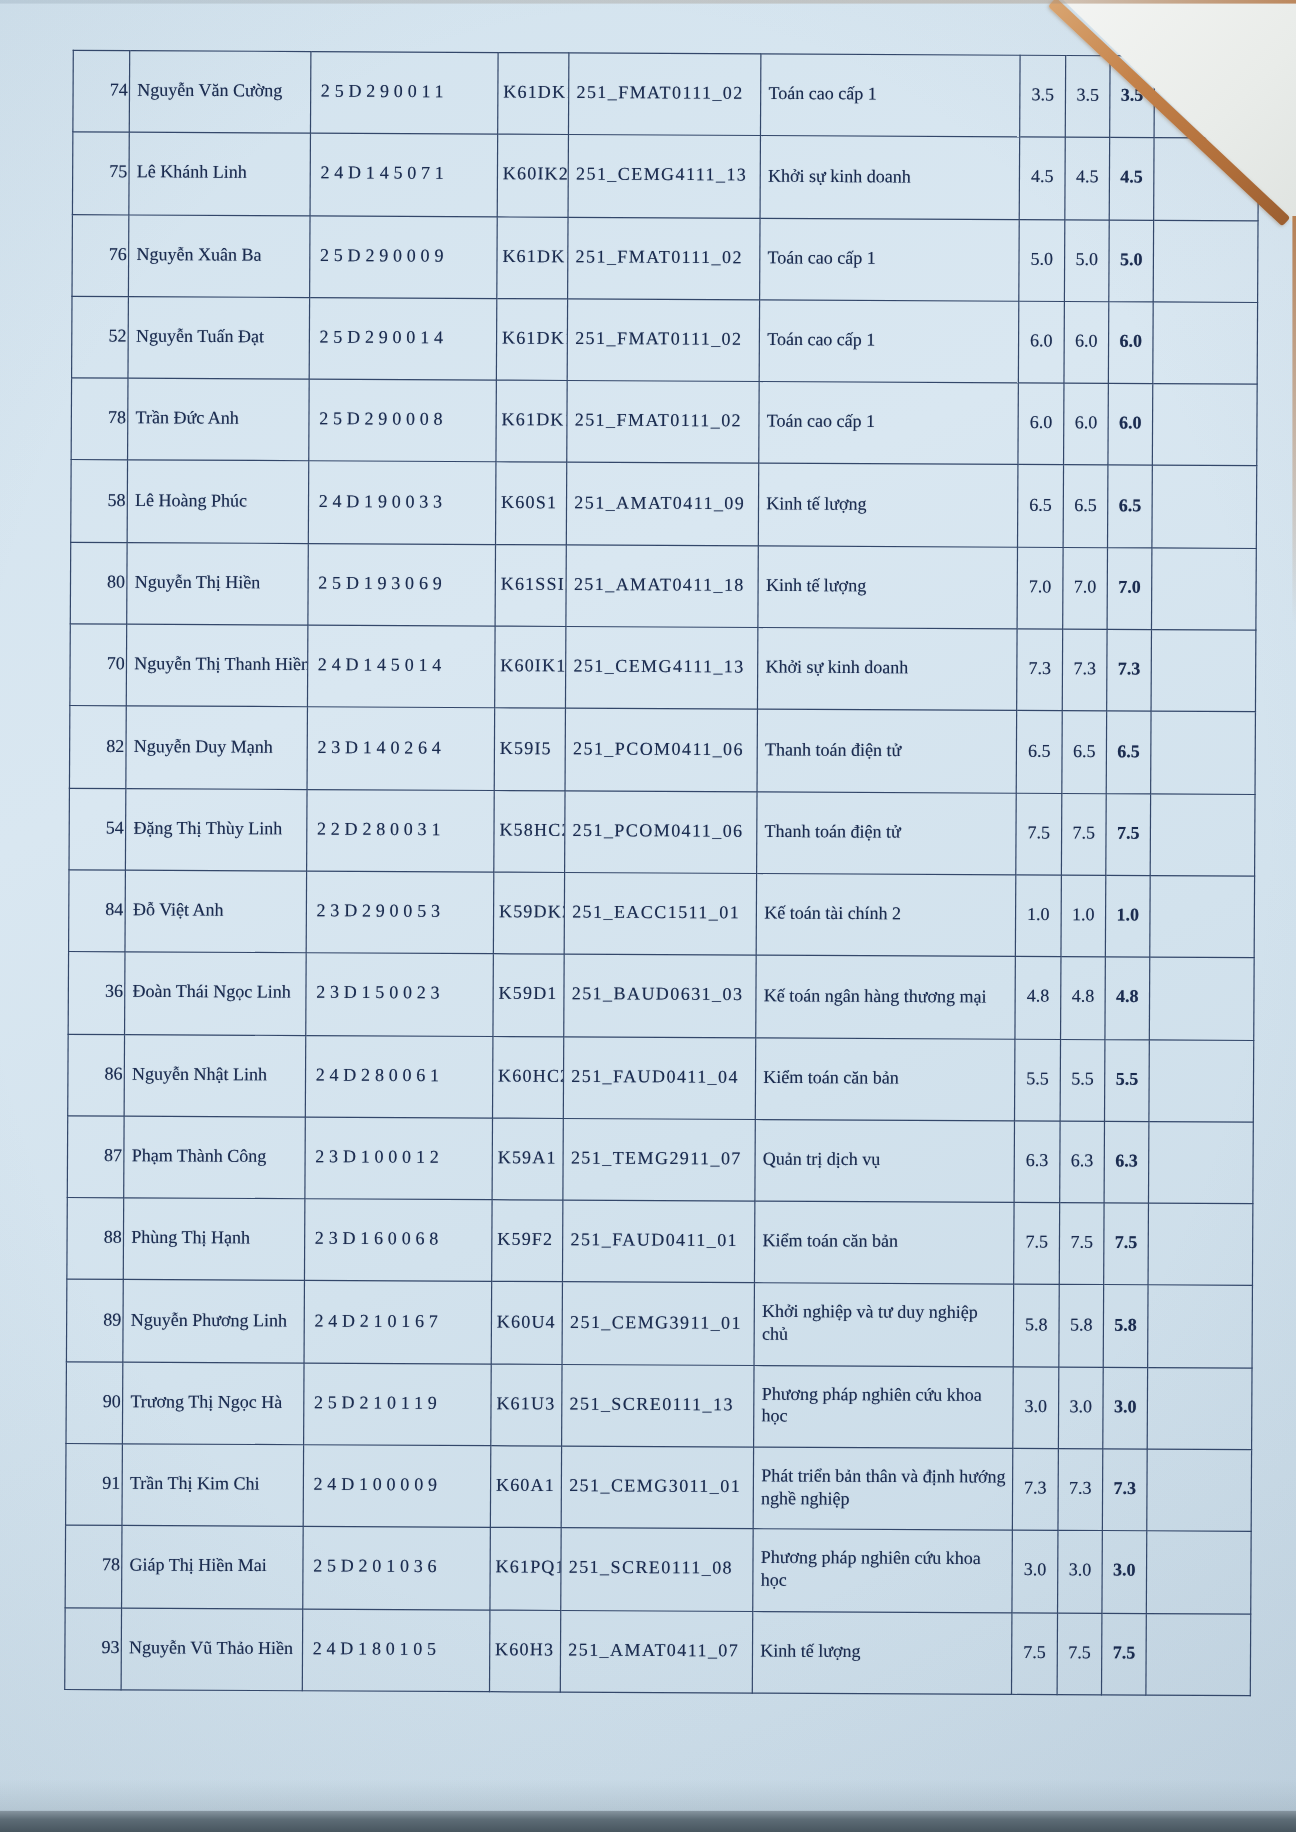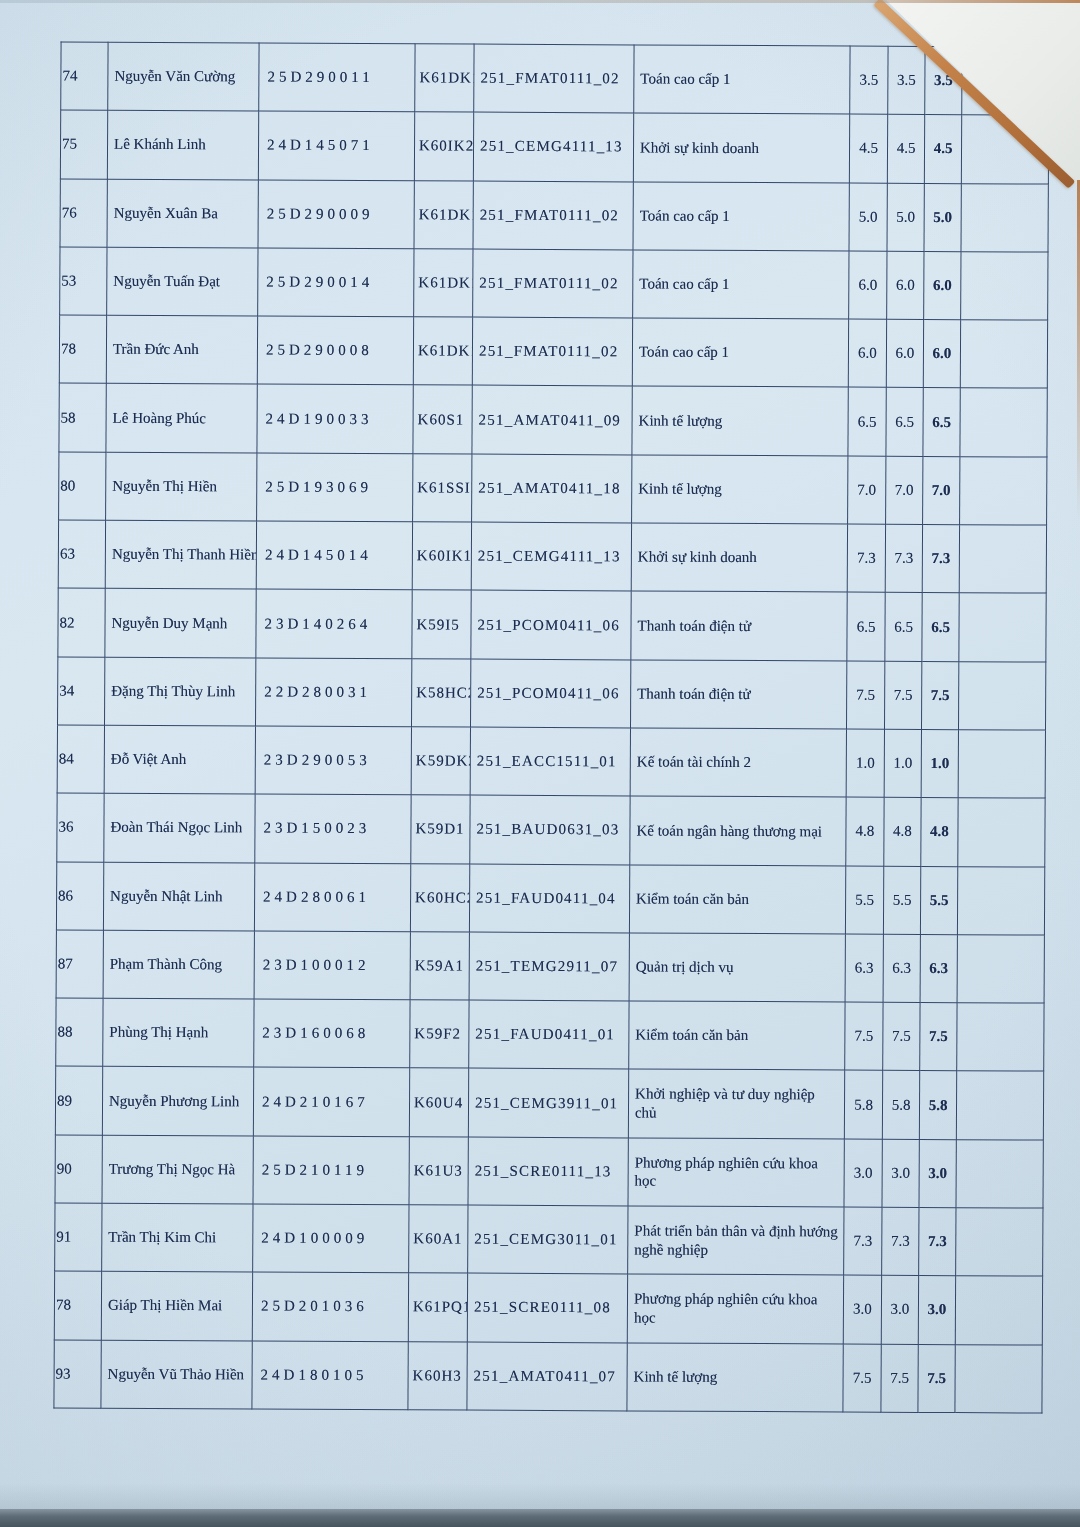--- a/index.html
+++ b/index.html
@@ -18,21 +18,21 @@
     transform:rotate(.3deg);transform-origin:50% 50%;
   }
   .scan-table td{
     border:1.6px solid #33476a;
     color:#1b2c50;
     font-size:15px;
     vertical-align:middle;
     text-shadow:0 0 .6px rgba(27,44,80,.55);
     overflow:hidden;
   }
-  .c-no{text-align:left;margin-top:20px;}
+  .c-no{text-align:right;margin-top:20px;}
   .c-name{padding-left:6px;white-space:nowrap;}
   .c-id{padding-left:8px;letter-spacing:4px;white-space:nowrap;}
   .c-class{padding-left:4px;letter-spacing:1px;white-space:nowrap;}
   .c-code{padding-left:6px;letter-spacing:1.2px;font-size:14.5px;white-space:nowrap;}
   .c-course{padding:2px 5px 2px 6px;font-size:14.5px;line-height:1.25;}
   .c-g{text-align:center;}
   .c-gb{font-weight:bold;}
   
   .torn-corner{
     position:absolute;right:0;top:0;width:212px;height:200px;
@@ -113,21 +113,21 @@
         <td class="c-id">25D290009</td>
         <td class="c-class">K61DK1</td>
         <td class="c-code">251_FMAT0111_02</td>
         <td class="c-course">Toán cao cấp 1</td>
         <td class="c-g">5.0</td>
         <td class="c-g">5.0</td>
         <td class="c-g c-gb">5.0</td>
         <td class="c-empty"></td>
       </tr>
       <tr style="height: 68.3px;">
-        <td class="c-no">53</td>
+        <td class="c-no">52</td>
         <td class="c-name">Nguyễn Tuấn Đạt</td>
         <td class="c-id">25D290014</td>
         <td class="c-class">K61DK1</td>
         <td class="c-code">251_FMAT0111_02</td>
         <td class="c-course">Toán cao cấp 1</td>
         <td class="c-g">6.0</td>
         <td class="c-g">6.0</td>
         <td class="c-g c-gb">6.0</td>
         <td class="c-empty"></td>
       </tr>
@@ -161,21 +161,21 @@
         <td class="c-id">25D193069</td>
         <td class="c-class">K61SSI2</td>
         <td class="c-code">251_AMAT0411_18</td>
         <td class="c-course">Kinh tế lượng</td>
         <td class="c-g">7.0</td>
         <td class="c-g">7.0</td>
         <td class="c-g c-gb">7.0</td>
         <td class="c-empty"></td>
       </tr>
       <tr style="height: 68.3px;">
-        <td class="c-no">63</td>
+        <td class="c-no">70</td>
         <td class="c-name">Nguyễn Thị Thanh Hiền</td>
         <td class="c-id">24D145014</td>
         <td class="c-class">K60IK1</td>
         <td class="c-code">251_CEMG4111_13</td>
         <td class="c-course">Khởi sự kinh doanh</td>
         <td class="c-g">7.3</td>
         <td class="c-g">7.3</td>
         <td class="c-g c-gb">7.3</td>
         <td class="c-empty"></td>
       </tr>
@@ -185,21 +185,21 @@
         <td class="c-id">23D140264</td>
         <td class="c-class">K59I5</td>
         <td class="c-code">251_PCOM0411_06</td>
         <td class="c-course">Thanh toán điện tử</td>
         <td class="c-g">6.5</td>
         <td class="c-g">6.5</td>
         <td class="c-g c-gb">6.5</td>
         <td class="c-empty"></td>
       </tr>
       <tr style="height: 68.3px;">
-        <td class="c-no">34</td>
+        <td class="c-no">54</td>
         <td class="c-name">Đặng Thị Thùy Linh</td>
         <td class="c-id">22D280031</td>
         <td class="c-class">K58HC2</td>
         <td class="c-code">251_PCOM0411_06</td>
         <td class="c-course">Thanh toán điện tử</td>
         <td class="c-g">7.5</td>
         <td class="c-g">7.5</td>
         <td class="c-g c-gb">7.5</td>
         <td class="c-empty"></td>
       </tr>

